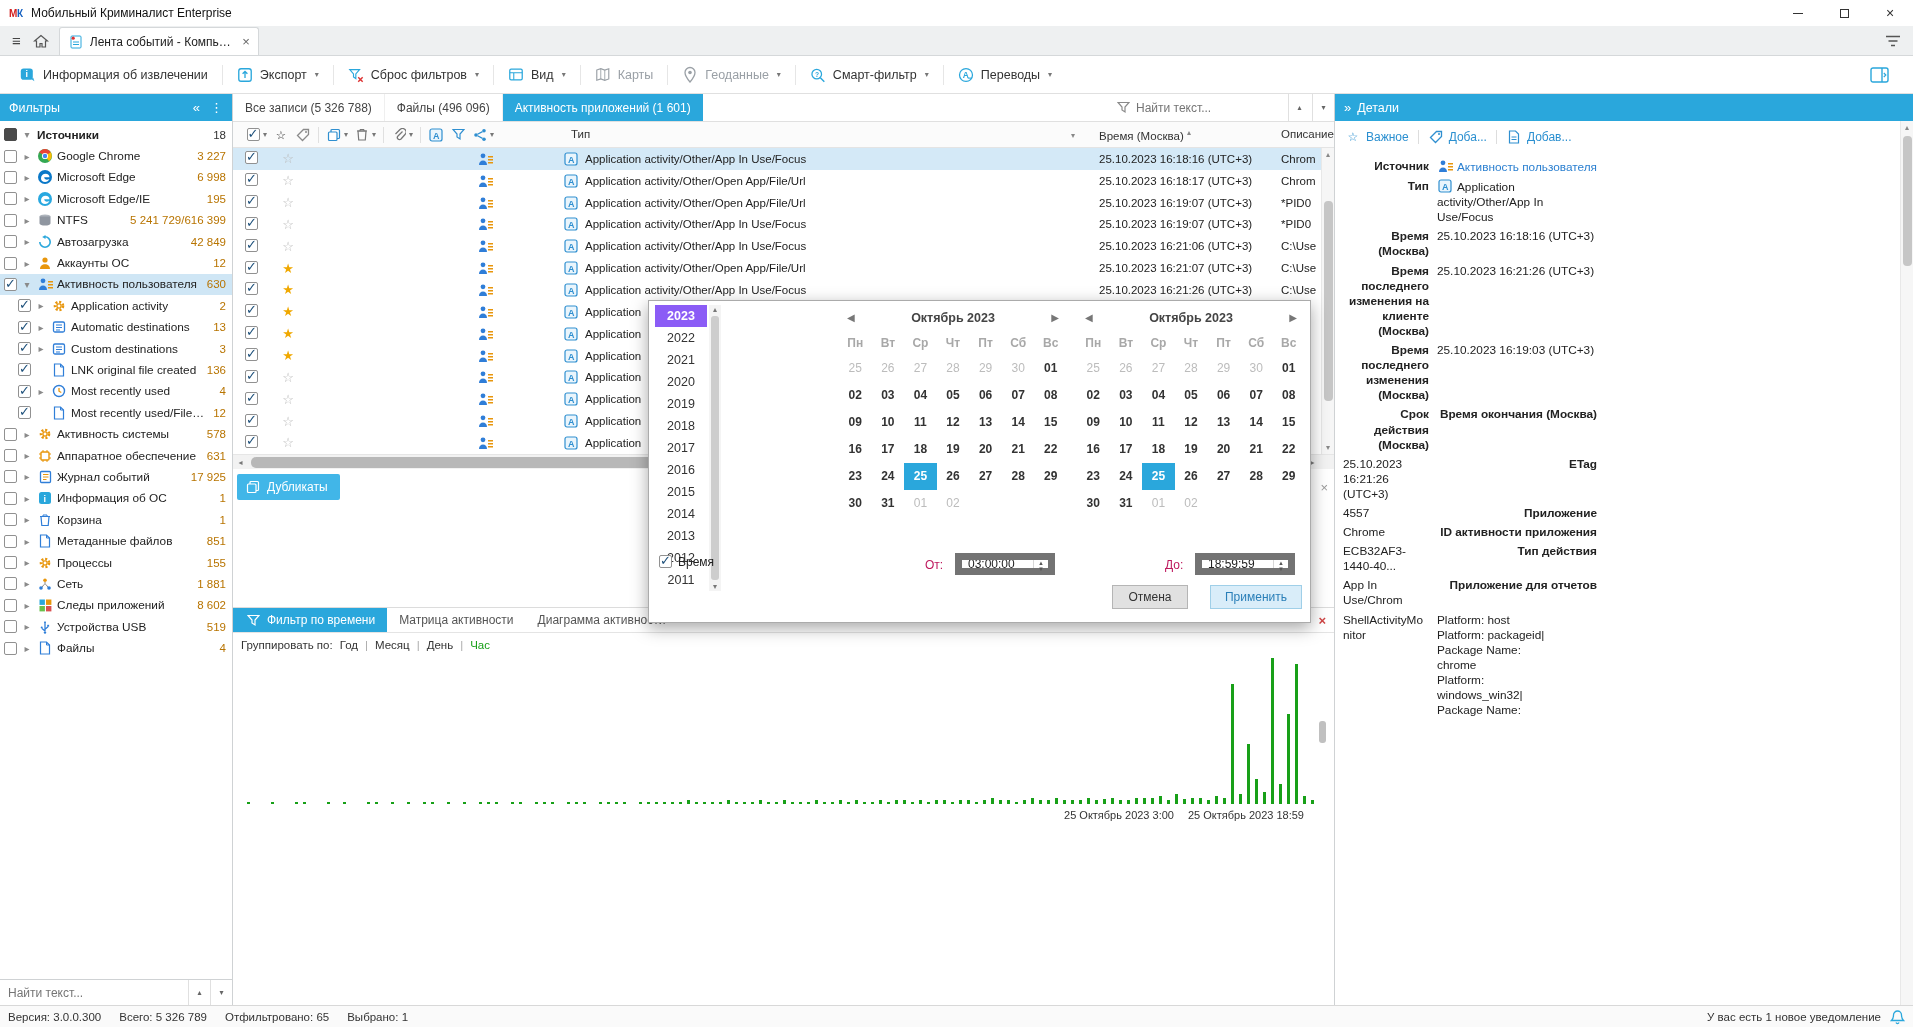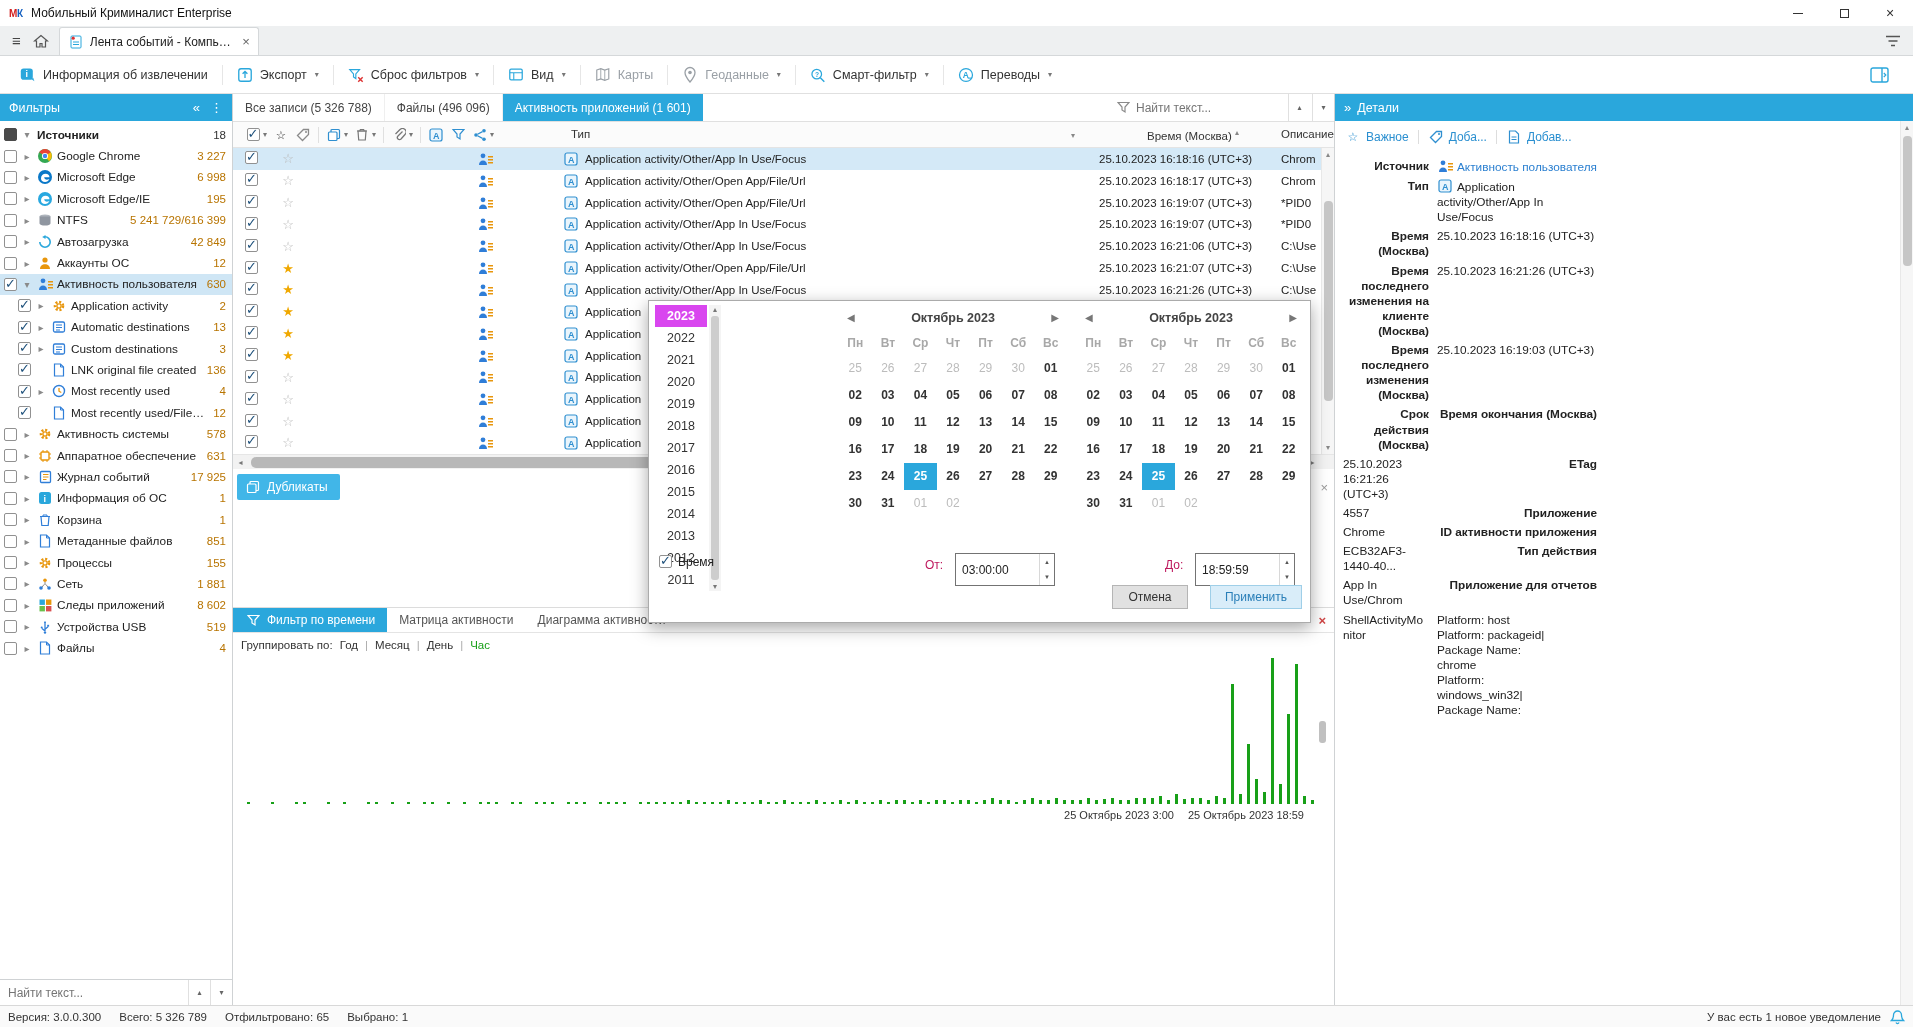--- a/index.html
+++ b/index.html
@@ -65,21 +65,21 @@
 .rec-search .fun{display:flex;align-items:center;padding:0 4px}
 .rec-search input{width:150px;border:none;outline:none;font-size:12px;color:#333}
 
 .grid-hdr{height:26px;position:relative;border-bottom:1px solid #e4e4e4;background:#fbfbfb;font-size:11.5px;color:#333;flex:none;display:flex;align-items:center}
 .gh-strip{display:flex;align-items:center;gap:2px;padding-left:10px}
 .gh-ic{display:flex;align-items:center;padding:0 2px;gap:1px}
 .gh-sep{width:1px;height:16px;background:#e0e0e0;margin:0 3px}
 .gh-lab{position:absolute;top:6px;white-space:nowrap}
 .gh-type{left:338px}
 .gh-dd{left:838px;color:#888;font-size:8px;top:9px}
-.gh-time{left:914px}
+.gh-time{left:866px}
 .gh-sort{font-size:8px;color:#888;vertical-align:super}
 .gh-desc{left:1048px}
 
 .grid-wrap{position:relative;flex:none;height:306px}
 .grid-body{height:306px;overflow:hidden;background:#fff}
 .grow{display:flex;align-items:center;height:21.85px;font-size:11.5px}
 .grow.sel{background:#d4e9f7}
 .gc-cb{width:38px;padding-left:12px;flex:none}
 .gc-star{width:34px;flex:none;display:flex;justify-content:center}
 .gc-sp{width:158px;flex:none}
@@ -130,21 +130,21 @@
 .d-thumb{width:9px;height:130px;background:#c6c6c6;border-radius:4px;margin-top:4px}
 
 
 .statusbar{position:absolute;bottom:0;left:0;right:0;height:22px;border-top:1px solid #d8d8d8;display:flex;align-items:center;padding:0 8px;gap:18px;font-size:11.5px;color:#333;background:#fafafa}
 .sb-right{margin-left:auto;display:flex;align-items:center;gap:8px}
 
 
 .dp{position:absolute;left:648px;top:300px;width:663px;height:323px;background:#fff;border:1px solid #ababab;box-shadow:0 5px 16px rgba(0,0,0,.35);z-index:50;font-size:12px}
 .dp-years{position:absolute;left:6px;top:4px;width:52px}
 .dpy{height:22px;display:flex;align-items:center;justify-content:center;color:#333;font-size:12.5px}
-.dpy.sel{background:#d946ef;color:#fff;font-weight:bold}
+.dpy.sel{background:#8b5cf6;color:#fff;font-weight:bold}
 .dp-ysb{position:absolute;left:60px;top:4px;width:12px;height:286px;display:flex;flex-direction:column;align-items:center;color:#777;font-size:8px;justify-content:space-between;background:#f4f4f4}
 .y-thumb{width:8px;flex:1;margin:2px 0;background:#cdcdcd;border-radius:3px}
 .dp-months{position:absolute;left:80px;top:4px;width:100px}
 .dpm{height:21.6px;display:flex;align-items:center;justify-content:center;font-size:12px;color:#333}
 .dpm.sel{background:#2aa7dc;color:#fff}
 .dpm.mut{color:#b5b5b5}
 .dp-cal{position:absolute;top:4px;width:228px}
 #cal0{left:190px}
 #cal1{left:428px}
 .cal-hdr{height:26px;display:flex;align-items:center;justify-content:center;font-weight:bold;color:#444;position:relative;font-size:12.5px}
@@ -153,21 +153,21 @@
 .cal-grid{display:grid;grid-template-columns:repeat(7,1fr)}
 .wd{color:#a8a8a8;font-weight:bold;text-align:center;height:24px;line-height:24px;font-size:12px}
 .dcell{height:27px;line-height:27px;text-align:center;color:#333;font-weight:bold;font-size:12px}
 .dcell.mut{color:#bcbcbc;font-weight:normal}
 .dcell.dsel{background:#2aa7dc;color:#fff}
 .dp-time{position:absolute;left:0;right:0;top:250px;height:26px}
 .dpt-check{position:absolute;left:10px;top:4px;display:flex;gap:6px;}
 .dpt-lab{position:absolute;top:7px;color:#be185d}
 .dpt-lab.from{left:276px}
 .dpt-lab.to{left:516px}
-.dpt-input{position:absolute;top:2px;width:100px;height:33px;border:1px solid #737373;display:flex;background:#fff}
+.dpt-input{position:absolute;top:2px;width:100px;height:22px;border:7px solid #737373;display:flex;background:#fff}
 .dpt-input.from{left:306px}
 .dpt-input.to{left:546px}
 .dpt-input input{flex:1;border:none;outline:none;padding:0 6px;font-size:12px;min-width:0;color:#222}
 .spin{width:15px;border-left:1px solid #d8d8d8;display:flex;flex-direction:column}
 .spin span{flex:1;display:flex;align-items:center;justify-content:center;font-size:6px;color:#555}
 .dp-btns{position:absolute;top:284px;left:0;right:0;height:26px}
 .btn-cancel{position:absolute;left:463px;width:76px;height:24px;background:#e1e1e1;border:1px solid #b5b5b5;font-size:12px;color:#333;font-family:inherit}
 .btn-apply{position:absolute;left:561px;width:92px;height:24px;background:#d9edf9;border:1px solid #9fcfe8;color:#2a7fb8;font-size:12px;font-family:inherit}
 </style>
 </head>

